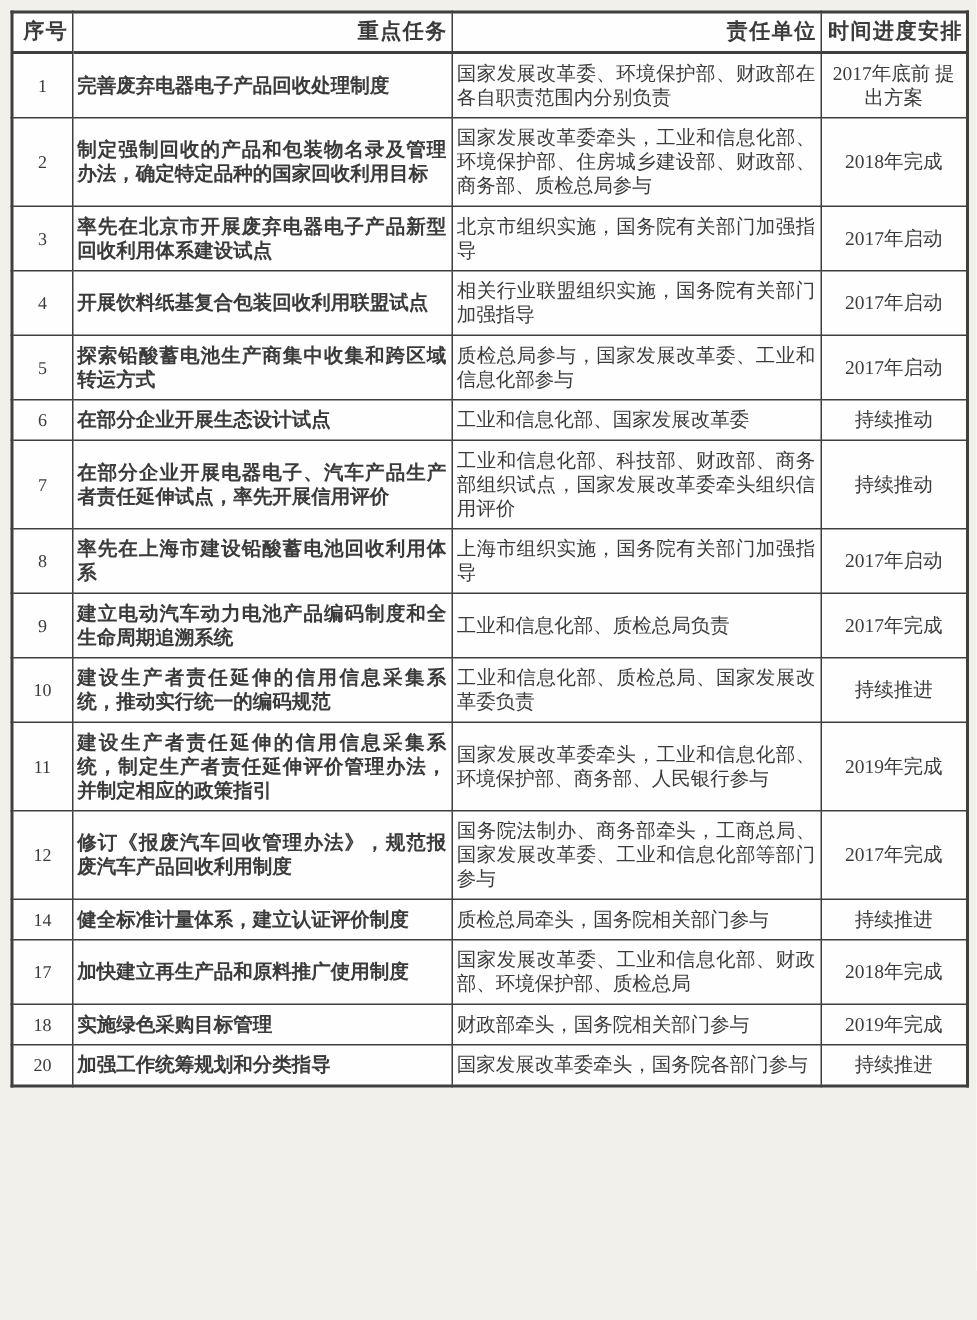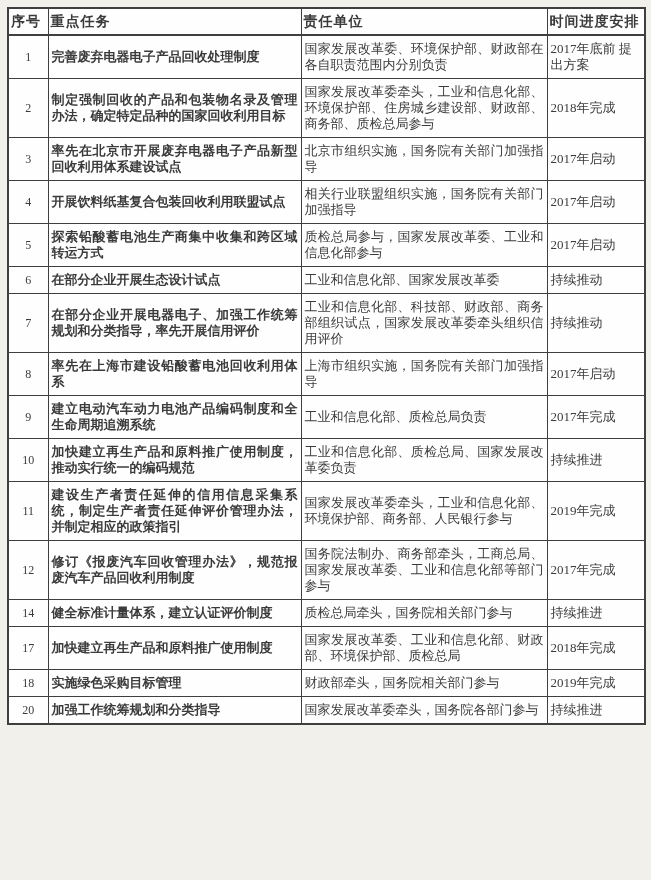--- a/index.html
+++ b/index.html
@@ -25,35 +25,35 @@
     background:var(--cell-bg);
     border:2px solid var(--border-color);
   }
   .task-table th{
     border:1px solid var(--border-color);
     border-bottom:2px solid var(--border-color);
     font-size:14px;
     font-weight:bold;
     letter-spacing:1px;
     padding:4px 2px;
-    text-align:left;
+    text-align:right;
     line-height:17px;
   }
   .task-table td{
     border:1px solid var(--border-color);
     font-size:13px;
     line-height:16px;
     padding:5px 3px;
     vertical-align:middle;
     word-break:break-all;
   }
   td.col-no{text-align:center;font-size:12px;}
   td.col-task{text-align:justify;font-weight:bold;}
   td.col-unit{text-align:justify;margin-left:20px;}
-  td.col-time{text-align:left;}
+  td.col-time{text-align:center;}
   col.c-no{width:40px;}
   col.c-task{width:253px;}
   col.c-unit{width:246px;}
   col.c-time{width:98px;}
 </style>
 </head>
 <body>
 
 <table class="task-table">
   <colgroup>
@@ -108,42 +108,42 @@
 
   <tr>
     <td class="col-no">6</td>
     <td class="col-task">在部分企业开展生态设计试点</td>
     <td class="col-unit">工业和信息化部、国家发展改革委</td>
     <td class="col-time">持续推动</td>
   </tr>
 
   <tr>
     <td class="col-no">7</td>
-    <td class="col-task">在部分企业开展电器电子、加强工作统筹规划和分类指导，率先开展信用评价</td>
+    <td class="col-task">在部分企业开展电器电子、汽车产品生产者责任延伸试点，率先开展信用评价</td>
     <td class="col-unit">工业和信息化部、科技部、财政部、商务部组织试点，国家发展改革委牵头组织信用评价</td>
     <td class="col-time">持续推动</td>
   </tr>
 
   <tr>
     <td class="col-no">8</td>
     <td class="col-task">率先在上海市建设铅酸蓄电池回收利用体系</td>
     <td class="col-unit">上海市组织实施，国务院有关部门加强指导</td>
     <td class="col-time">2017年启动</td>
   </tr>
 
   <tr>
     <td class="col-no">9</td>
     <td class="col-task">建立电动汽车动力电池产品编码制度和全生命周期追溯系统</td>
     <td class="col-unit">工业和信息化部、质检总局负责</td>
     <td class="col-time">2017年完成</td>
   </tr>
 
   <tr>
     <td class="col-no">10</td>
-    <td class="col-task">加快建立再生产品和原料推广使用制度，推动实行统一的编码规范</td>
+    <td class="col-task">建设生产者责任延伸的信用信息采集系统，推动实行统一的编码规范</td>
     <td class="col-unit">工业和信息化部、质检总局、国家发展改革委负责</td>
     <td class="col-time">持续推进</td>
   </tr>
 
   <tr>
     <td class="col-no">11</td>
     <td class="col-task">建设生产者责任延伸的信用信息采集系统，制定生产者责任延伸评价管理办法，并制定相应的政策指引</td>
     <td class="col-unit">国家发展改革委牵头，工业和信息化部、环境保护部、商务部、人民银行参与</td>
     <td class="col-time">2019年完成</td>
   </tr>

